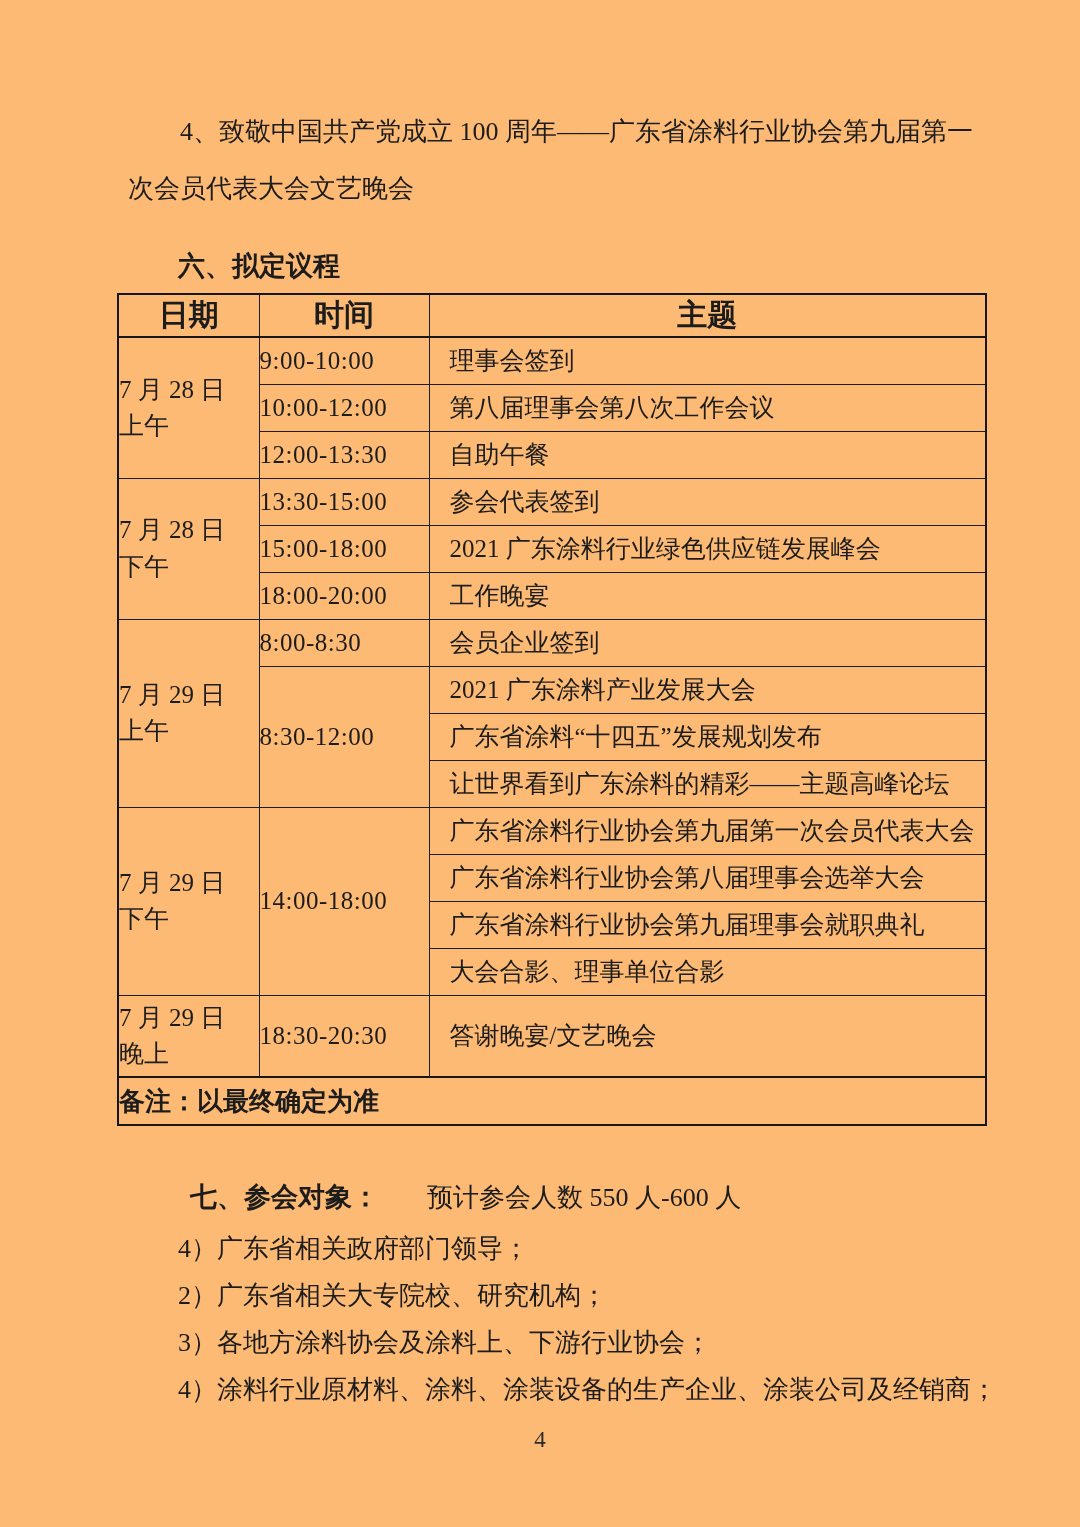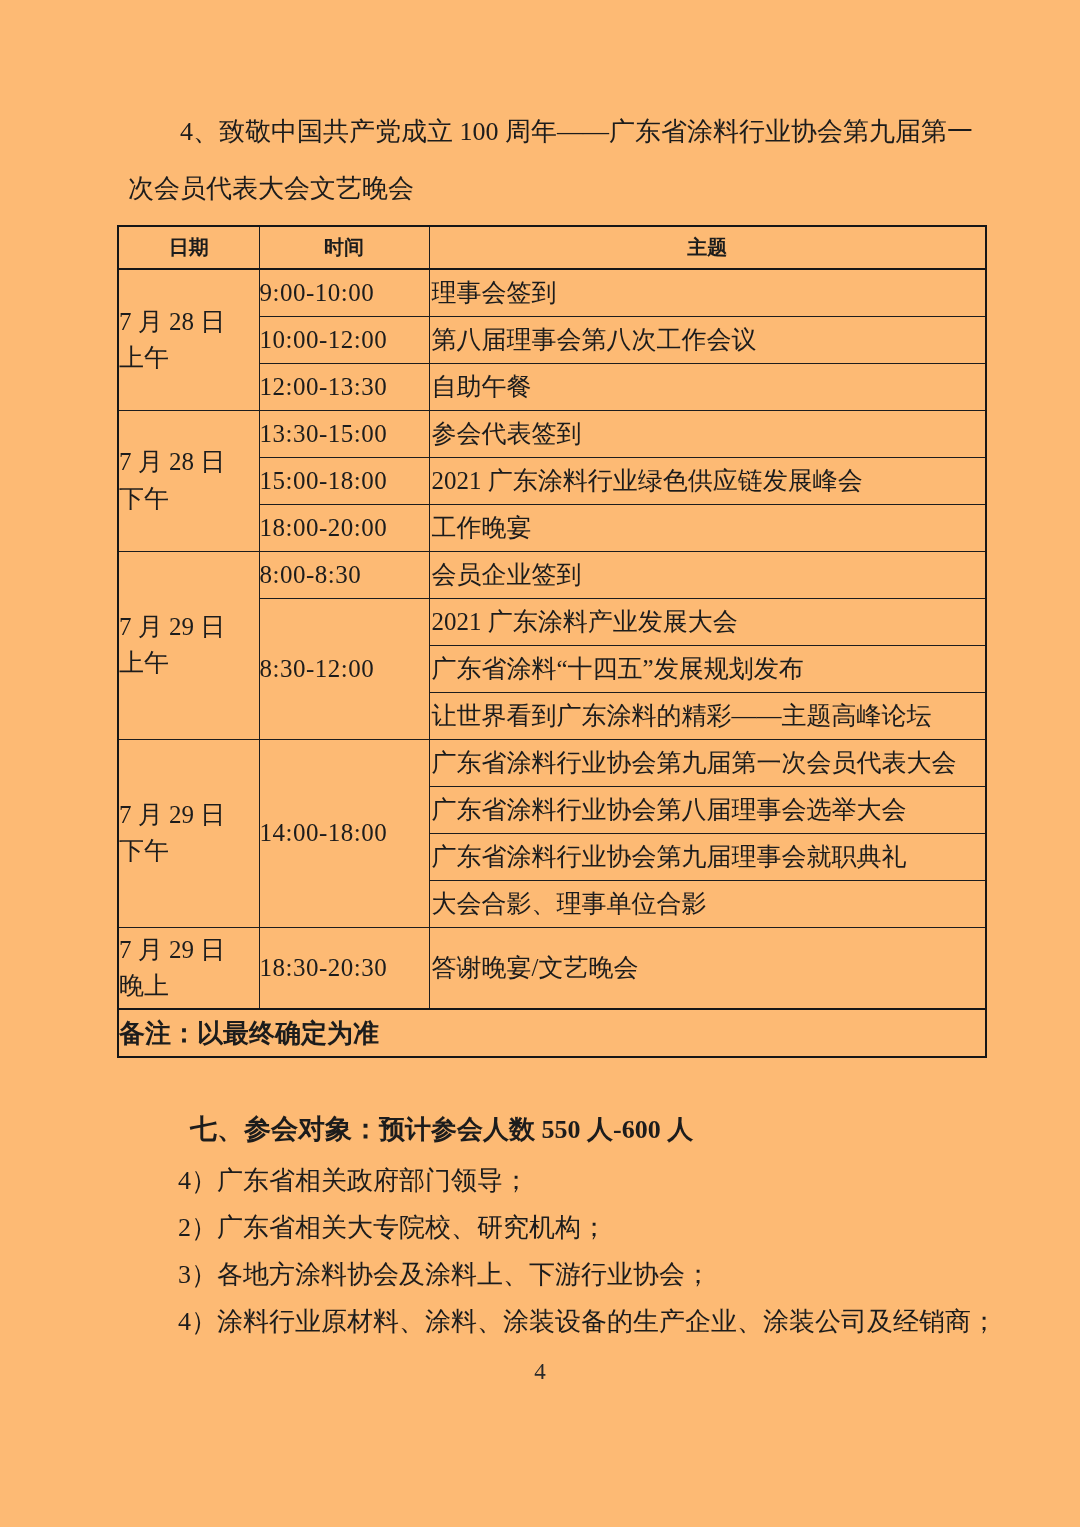--- a/index.html
+++ b/index.html
@@ -36,40 +36,40 @@
     border: 1.5px solid #1d1d1d;
     font-size: 25px;
     vertical-align: middle;
     overflow: hidden;
   }
   .agenda thead tr { height: 43px; }
   .agenda tr { height: 47px; }
   .agenda tr.tall { height: 82px; }
   .agenda tr.note-row { height: 48px; }
   .agenda th {
-    font-size: 20px;
+    font-size: 30px;
     font-weight: bold;
     text-align: center;
     border-bottom: 2.5px solid #161616;
   }
   .agenda td.date { text-align: left; line-height: 1.45; }
   .agenda td.time { text-align: left; letter-spacing: 0.5px; margin-left: 14px; }
-  .agenda td.topic { text-align: left; padding-left: 2px; white-space: nowrap; }
+  .agenda td.topic { text-align: left; padding-left: 20px; white-space: nowrap; }
   .agenda td.note {
     font-weight: bold;
     font-size: 26px;
     border-top: 2px solid #161616;
   }
   .sec-heading2 {
     margin: 52px 0 0 178px;
     font-size: 27px;
     line-height: 38px;
   }
   .sec-heading2 .bold { font-weight: bold; margin-left: 12px; }
-  .sec-heading2 .rest { font-weight: bold; font-size: 26px; }
+  .sec-heading2 .rest { font-weight: normal; font-size: 26px; margin-left: 48px; }
   .attendee-list { margin: 8px 95px 0 178px; list-style: none; }
   .attendee-list li {
     font-size: 26px;
     line-height: 30px;
     margin-top: 17px;
     white-space: nowrap;
   }
   .page-number {
     margin-top: 22px;
     text-align: center;
@@ -80,20 +80,21 @@
 </head>
 <body>
 
 <div class="page">
 
   <div class="intro">
     <div class="line1">4、致敬中国共产党成立 100 周年——广东省涂料行业协会第九届第一</div>
     <div class="line2">次会员代表大会文艺晚会</div>
   </div>
 
+  <h3 class="sec-heading">六、拟定议程</h3>
 
   <table class="agenda">
     <colgroup>
       <col style="width:141px">
       <col style="width:170px">
       <col style="width:557px">
     </colgroup>
     <thead>
       <tr>
         <th>日期</th>

